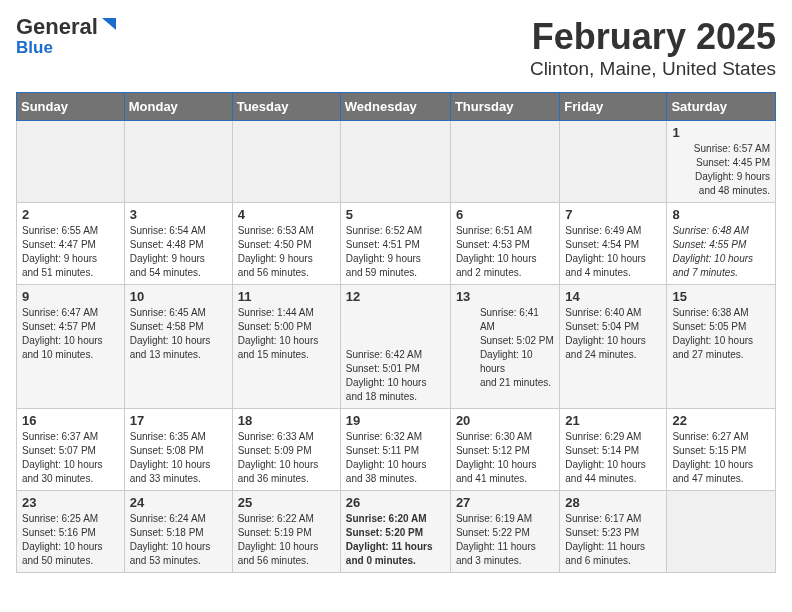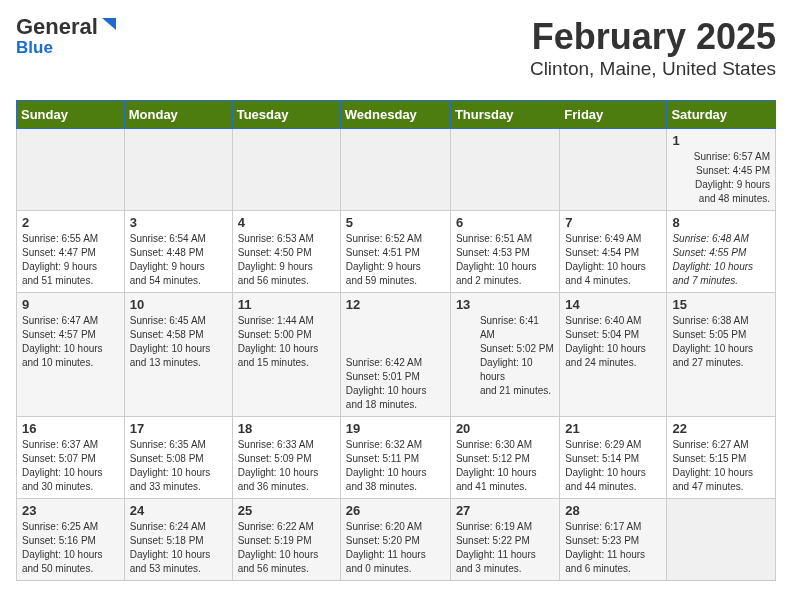--- a/index.html
+++ b/index.html
@@ -7,21 +7,21 @@
       font-family: Arial, sans-serif;
       background: #fff;
       width: 792px;
       min-height: 612px;
       padding: 16px;
     }
     .header-section {
       display: flex;
       justify-content: space-between;
       align-items: flex-start;
-      margin-bottom: 20px;
+      margin-bottom: 12px;
     }
     .logo {
       display: flex;
       flex-direction: column;
       align-items: flex-start;
     }
     .logo-text {
       font-size: 22px;
       font-weight: bold;
       color: #333;
@@ -45,21 +45,21 @@
     }
     .calendar-subtitle {
       font-size: 19px;
       color: #333;
     }
     table {
       width: 100%;
       border-collapse: collapse;
     }
     thead tr th {
-      background: #4d7c0f;
+      background: #737373;
       color: #fff;
       font-size: 13px;
       font-weight: bold;
       padding: 6px 4px;
       text-align: left;
       border: 1px solid #2a6ebb;
     }
     tbody tr td {
       border: 1px solid #ccc;
       vertical-align: top;
@@ -309,21 +309,21 @@
         </td>
         <td>
           <span class="day-number">25</span>
           <div class="day-info" style="white-space: pre-line;">Sunrise: 6:22 AM
 Sunset: 5:19 PM
 Daylight: 10 hours
 and 56 minutes.</div>
         </td>
         <td>
           <span class="day-number">26</span>
-          <div class="day-info" style="white-space: pre-line;">Sunrise: 6:20 AM
+          <div class="day-info" style="white-space: pre-line; font-weight: bold;">Sunrise: 6:20 AM
 Sunset: 5:20 PM
 Daylight: 11 hours
 and 0 minutes.</div>
         </td>
         <td>
           <span class="day-number">27</span>
           <div class="day-info" style="white-space: pre-line;">Sunrise: 6:19 AM
 Sunset: 5:22 PM
 Daylight: 11 hours
 and 3 minutes.</div>

